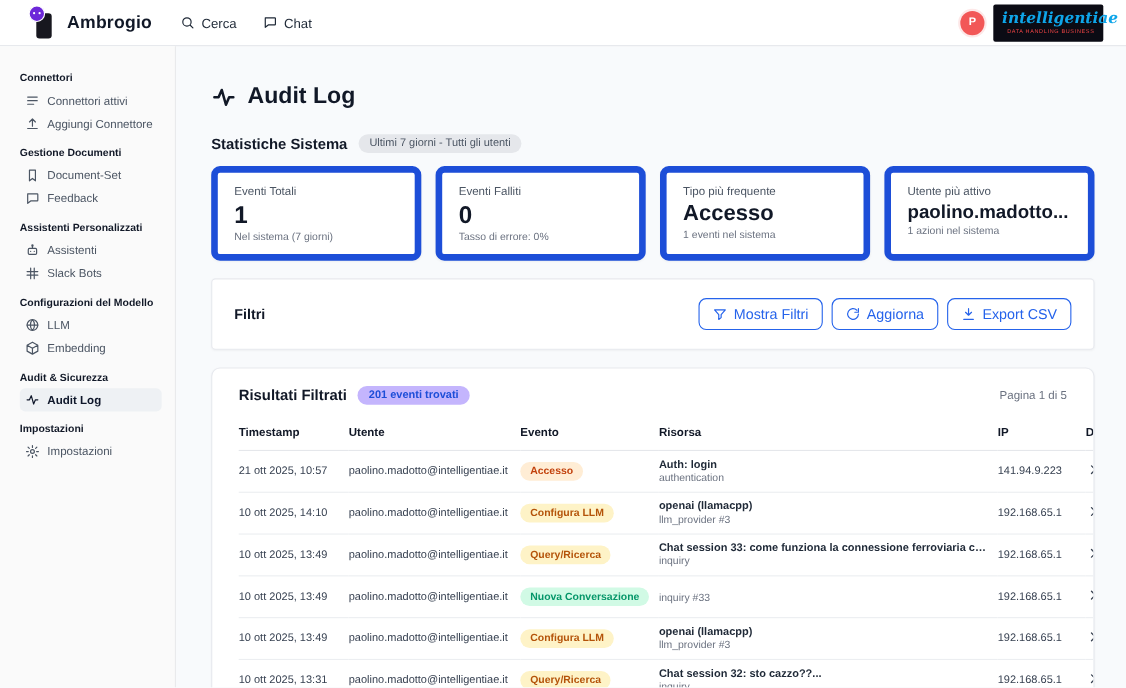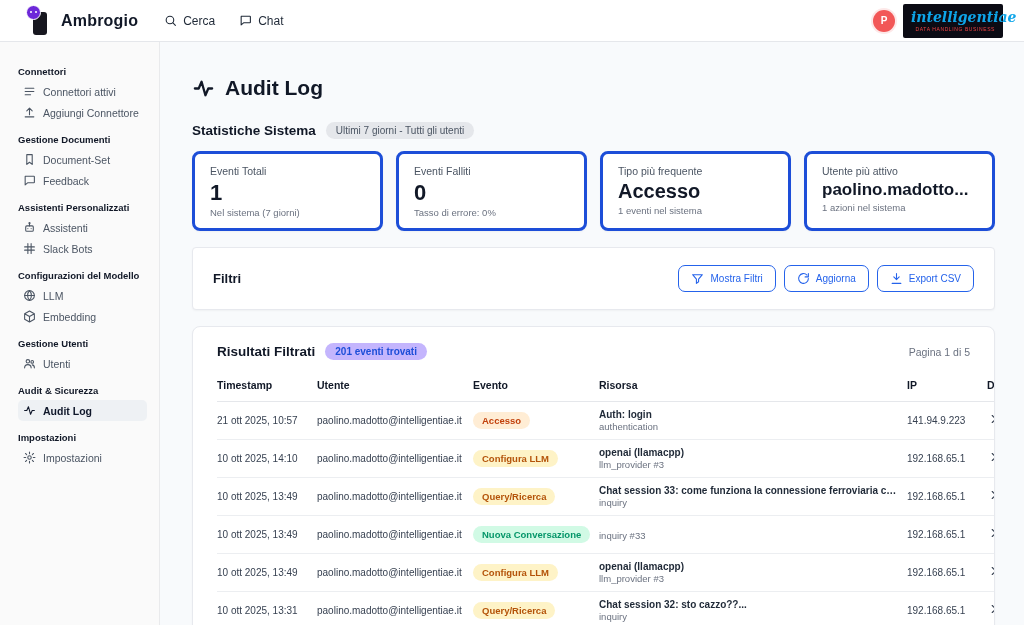--- a/index.html
+++ b/index.html
@@ -41,35 +41,35 @@
   .page-title-row { display:flex; align-items:center; gap:10px; margin:10px 0 22px; }
   .page-title { font-size:21px; font-weight:bold; }
 
   .section-head { display:flex; align-items:center; gap:10px; margin-bottom:12px; }
   .section-head h2 { font-size:13.5px; font-weight:bold; color:#111827; }
   .pill { font-size:10px; padding:3px 10px; border-radius:999px; white-space:nowrap; }
   .pill-gray { background:#e5e7eb; color:#4b5563; }
   .pill-blue { background:#c4b5fd; color:#1d4ed8; font-weight:bold; }
 
   .stats-row { display:flex; gap:13px; margin-bottom:16px; }
-  .stat-card { flex:1; background:#fff; border:3px solid #1d4ed8; border-radius:8px; padding:11px 15px 10px;
+  .stat-card { flex:1; background:#fff; border:6px solid #1d4ed8; border-radius:8px; padding:11px 15px 10px;
                box-shadow:0 1px 2px rgba(0,0,0,.04); overflow:hidden; }
   .stat-label { font-size:10.5px; color:#4b5563; margin-bottom:3px; }
   .stat-value { font-size:22px; font-weight:bold; color:#111827; line-height:1.15; white-space:nowrap; overflow:hidden; }
   .stat-card:nth-child(3) .stat-value { font-size:20px; }
   .stat-card:nth-child(4) .stat-value { font-size:17px; }
   .stat-sub { font-size:9.5px; color:#6b7280; margin-top:2px; }
 
   .filters-card { background:#fff; border:1px solid #e7e9ee; border-radius:4px; padding:17px 20px;
                   display:flex; align-items:center; justify-content:space-between; margin-bottom:16px;
                   box-shadow:0 1px 2px rgba(0,0,0,.04); }
   .filters-title { font-size:13px; font-weight:bold; }
   .btn-row { display:flex; gap:8px; }
   .btn-outline { display:inline-flex; align-items:center; gap:6px; border:1px solid #2563eb; color:#2563eb;
-                 background:#fff; border-radius:7px; padding:6px 12px; font-size:10px; cursor:pointer;
+                 background:#fff; border-radius:7px; padding:6px 12px; font-size:13px; cursor:pointer;
                  font-family:"Liberation Sans", sans-serif; }
 
   .results-card { background:#fff; border:1px solid #e7e9ee; border-radius:8px; padding-top:16px;
                   height:309px; overflow:hidden; box-shadow:0 1px 2px rgba(0,0,0,.04); }
   .results-head { display:flex; align-items:center; justify-content:space-between; padding:0 24px; margin-bottom:13px; }
   .results-head-left { display:flex; align-items:center; gap:10px;text-align:right; }
   .results-head h2 { font-size:13.5px; font-weight:bold; }
   .page-indicator { font-size:10.5px; color:#6b7280; }
 
   .table-wrap { padding-left:24px; overflow:hidden; width:100%; }
@@ -208,34 +208,20 @@
       <a class="sb-item">
         <span class="sb-ico">
             <svg class="ico" viewBox="0 0 24 24">
               <path d="M12 2l9 5v10l-9 5-9-5V7z M12 12l9-5M12 12L3 7M12 12v10"></path>
             </svg>
           </span>
         <span>Embedding</span>
       </a>
     </div>
 
-    <div class="sb-section">
-      <div class="sb-title">Gestione Utenti</div>
-      <a class="sb-item">
-        <span class="sb-ico">
-            <svg class="ico" viewBox="0 0 24 24">
-              <circle cx="9" cy="8" r="3.2"></circle>
-              <path d="M3 20c0-3.3 2.7-6 6-6s6 2.7 6 6"></path>
-              <circle cx="17" cy="9" r="2.4"></circle>
-              <path d="M17 14.5c2.5.3 4 2.4 4 5.5"></path>
-            </svg>
-          </span>
-        <span>Utenti</span>
-      </a>
-    </div>
 
     <div class="sb-section">
       <div class="sb-title">Audit &amp; Sicurezza</div>
       <a class="sb-item active">
         <span class="sb-ico">
             <svg class="ico" viewBox="0 0 24 24">
               <path d="M3 12h4l3-7 4 14 3-7h4"></path>
             </svg>
           </span>
         <span>Audit Log</span>

